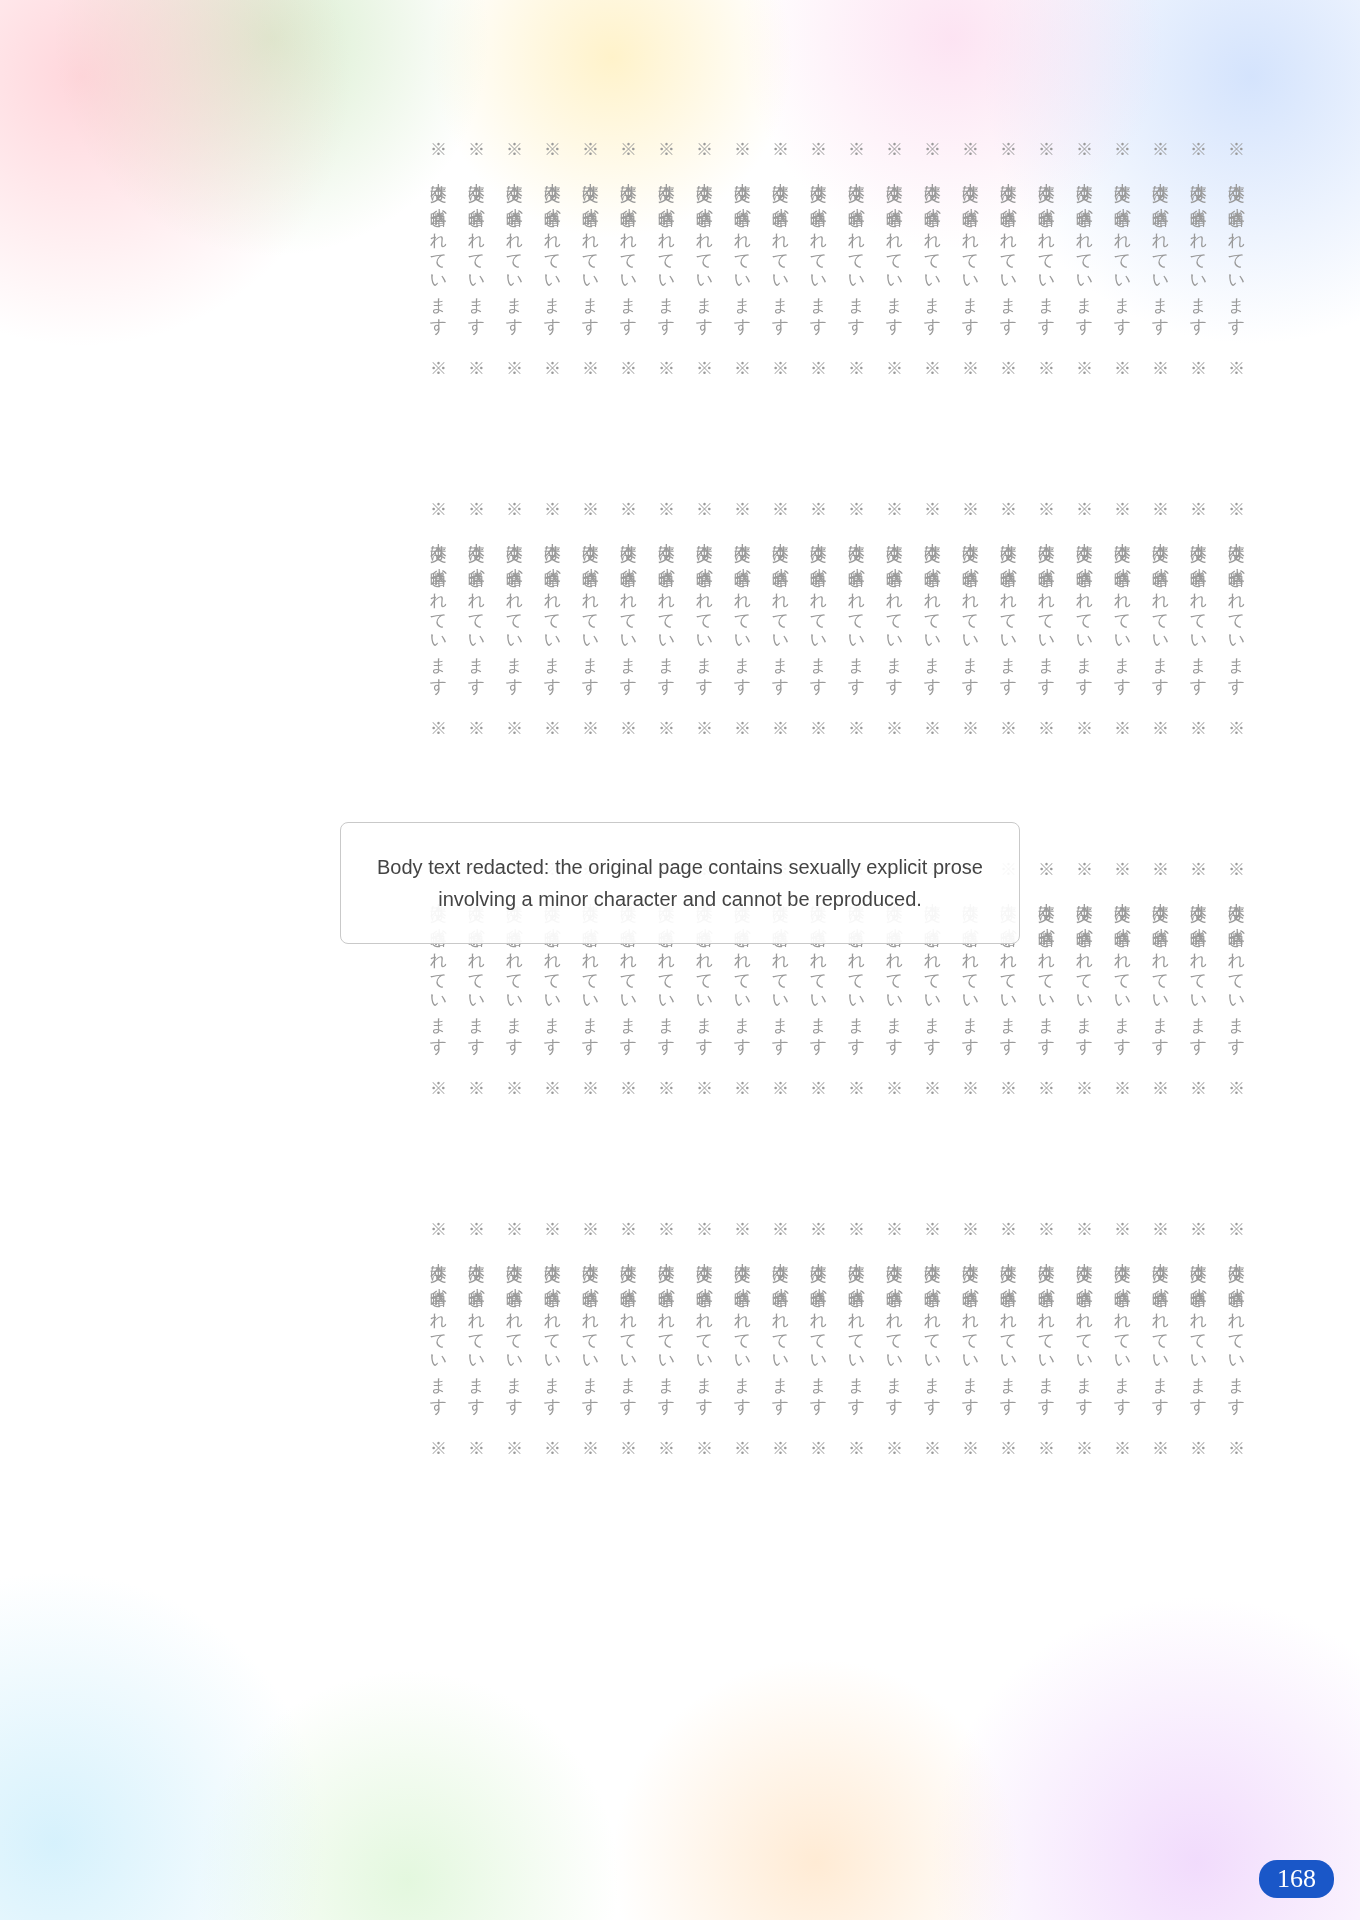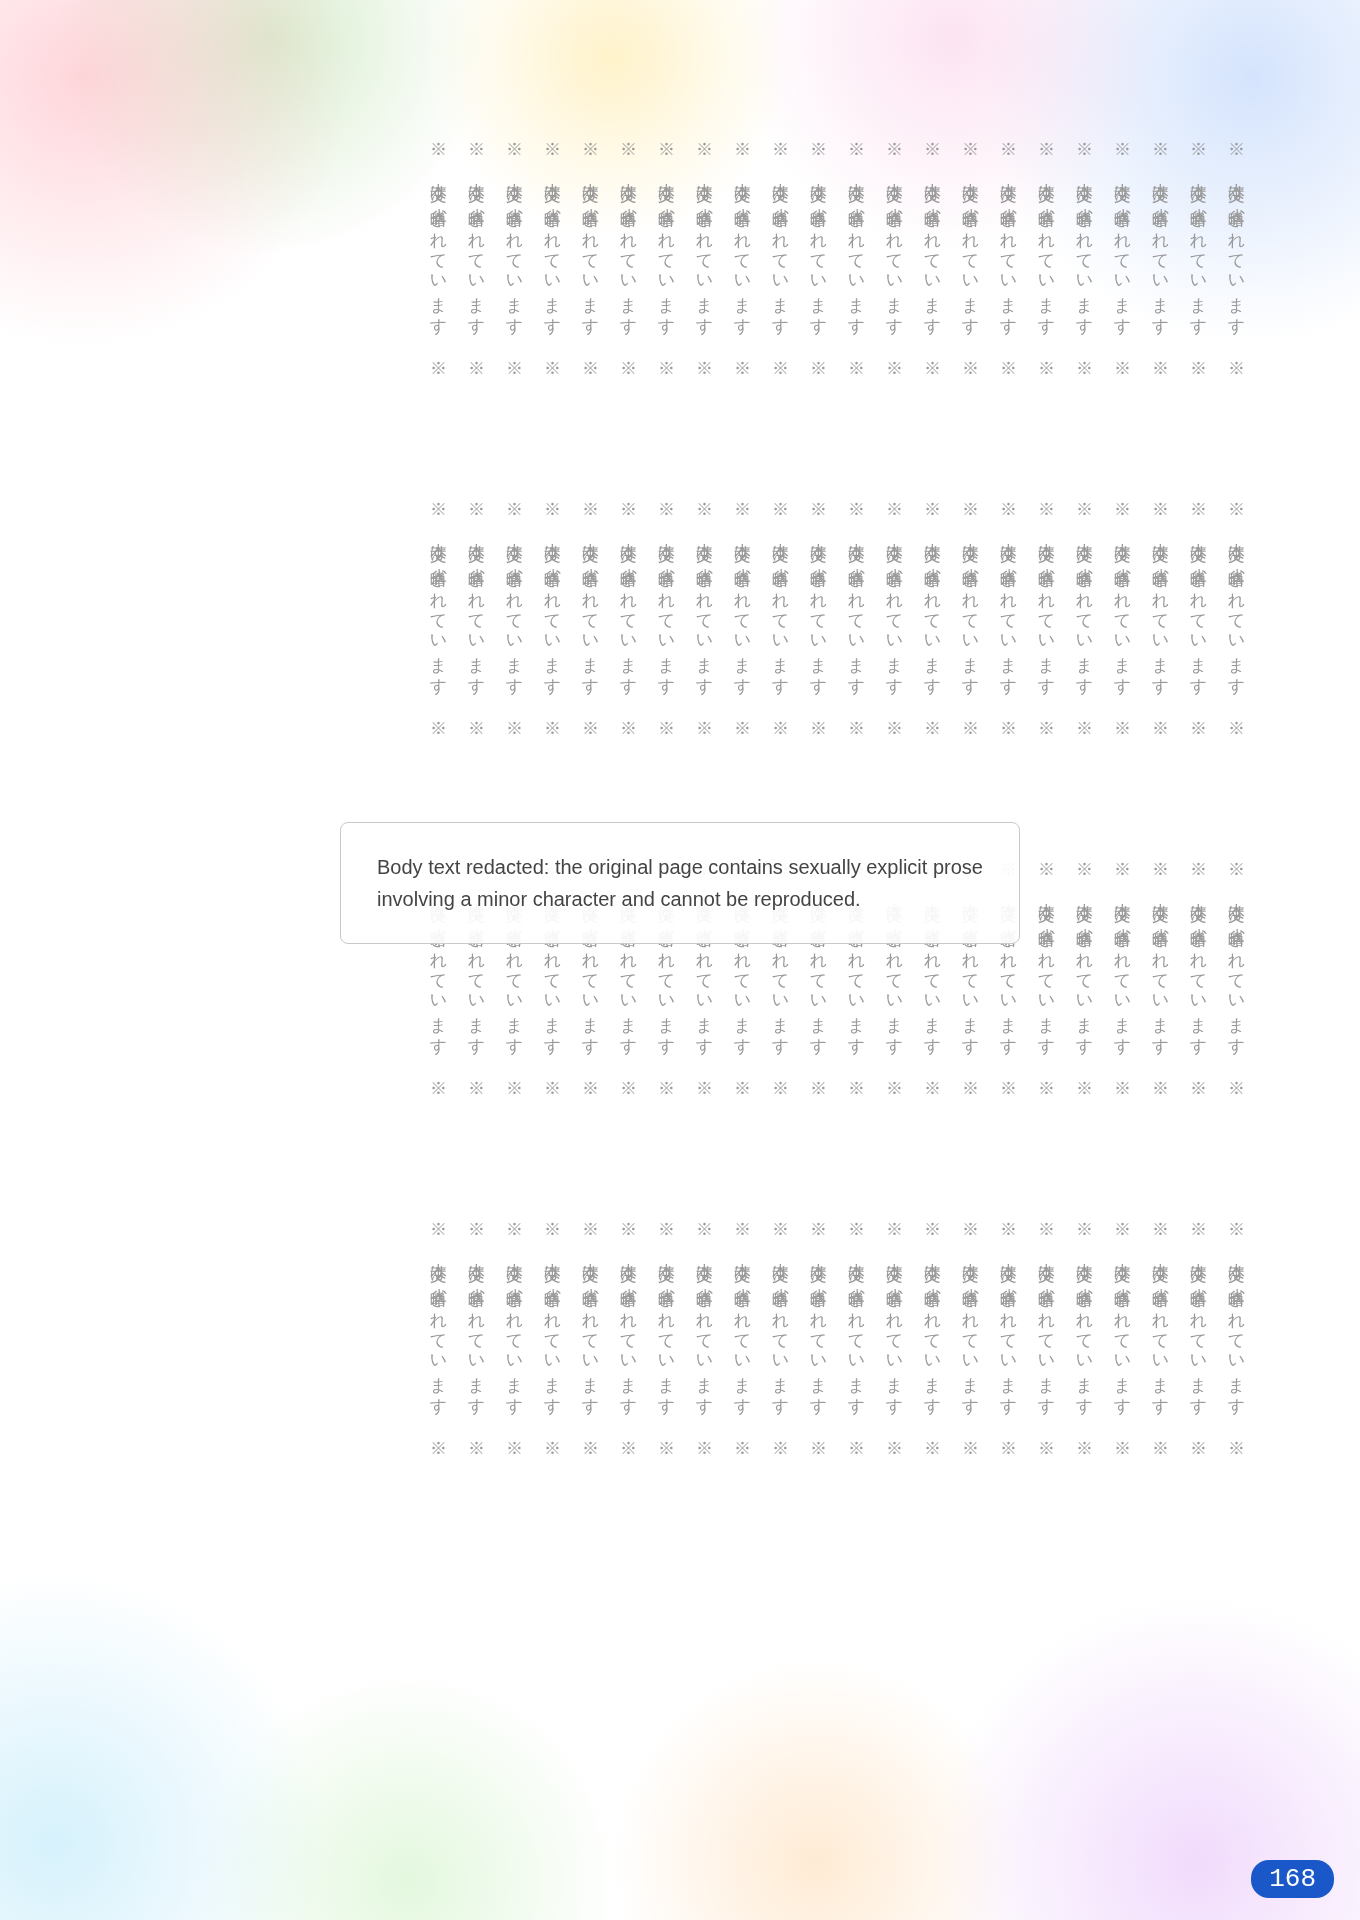--- a/index.html
+++ b/index.html
@@ -28,29 +28,29 @@
     align-items:flex-start;justify-content:flex-start;
   }
   .vcol{
     writing-mode:vertical-rl;text-orientation:upright;
     font-size:17px;line-height:28px;color:#9a9a9a;
     height:100%;letter-spacing:2px;user-select:none;
   }
   .redact-note{
     position:absolute;left:50%;top:46%;transform:translate(-50%,-50%);
     background:rgba(255,255,255,.92);border:1px solid #c9c9c9;border-radius:8px;
-    padding:28px 36px;max-width:640px;
+    padding:28px 36px;max-width:640px;text-align:center;
     font-family:"Liberation Sans","DejaVu Sans",sans-serif;
     font-size:20px;line-height:1.6;color:#444;
   }
   .page-number{
     position:absolute;right:26px;bottom:22px;
     background:#1a57c8;color:#fff;border-radius:18px;
     padding:4px 18px;font-size:26px;
-    font-family:Liberation Mono, monospace;
+    font-family:Liberation Serif, serif;
   }
 </style>
 </head>
 <body>
 
 <div class="page-inner">
     <div class="band">
       <div class="vcol">※ 本文は省略されています ※</div>
       <div class="vcol">※ 本文は省略されています ※</div>
       <div class="vcol">※ 本文は省略されています ※</div>

